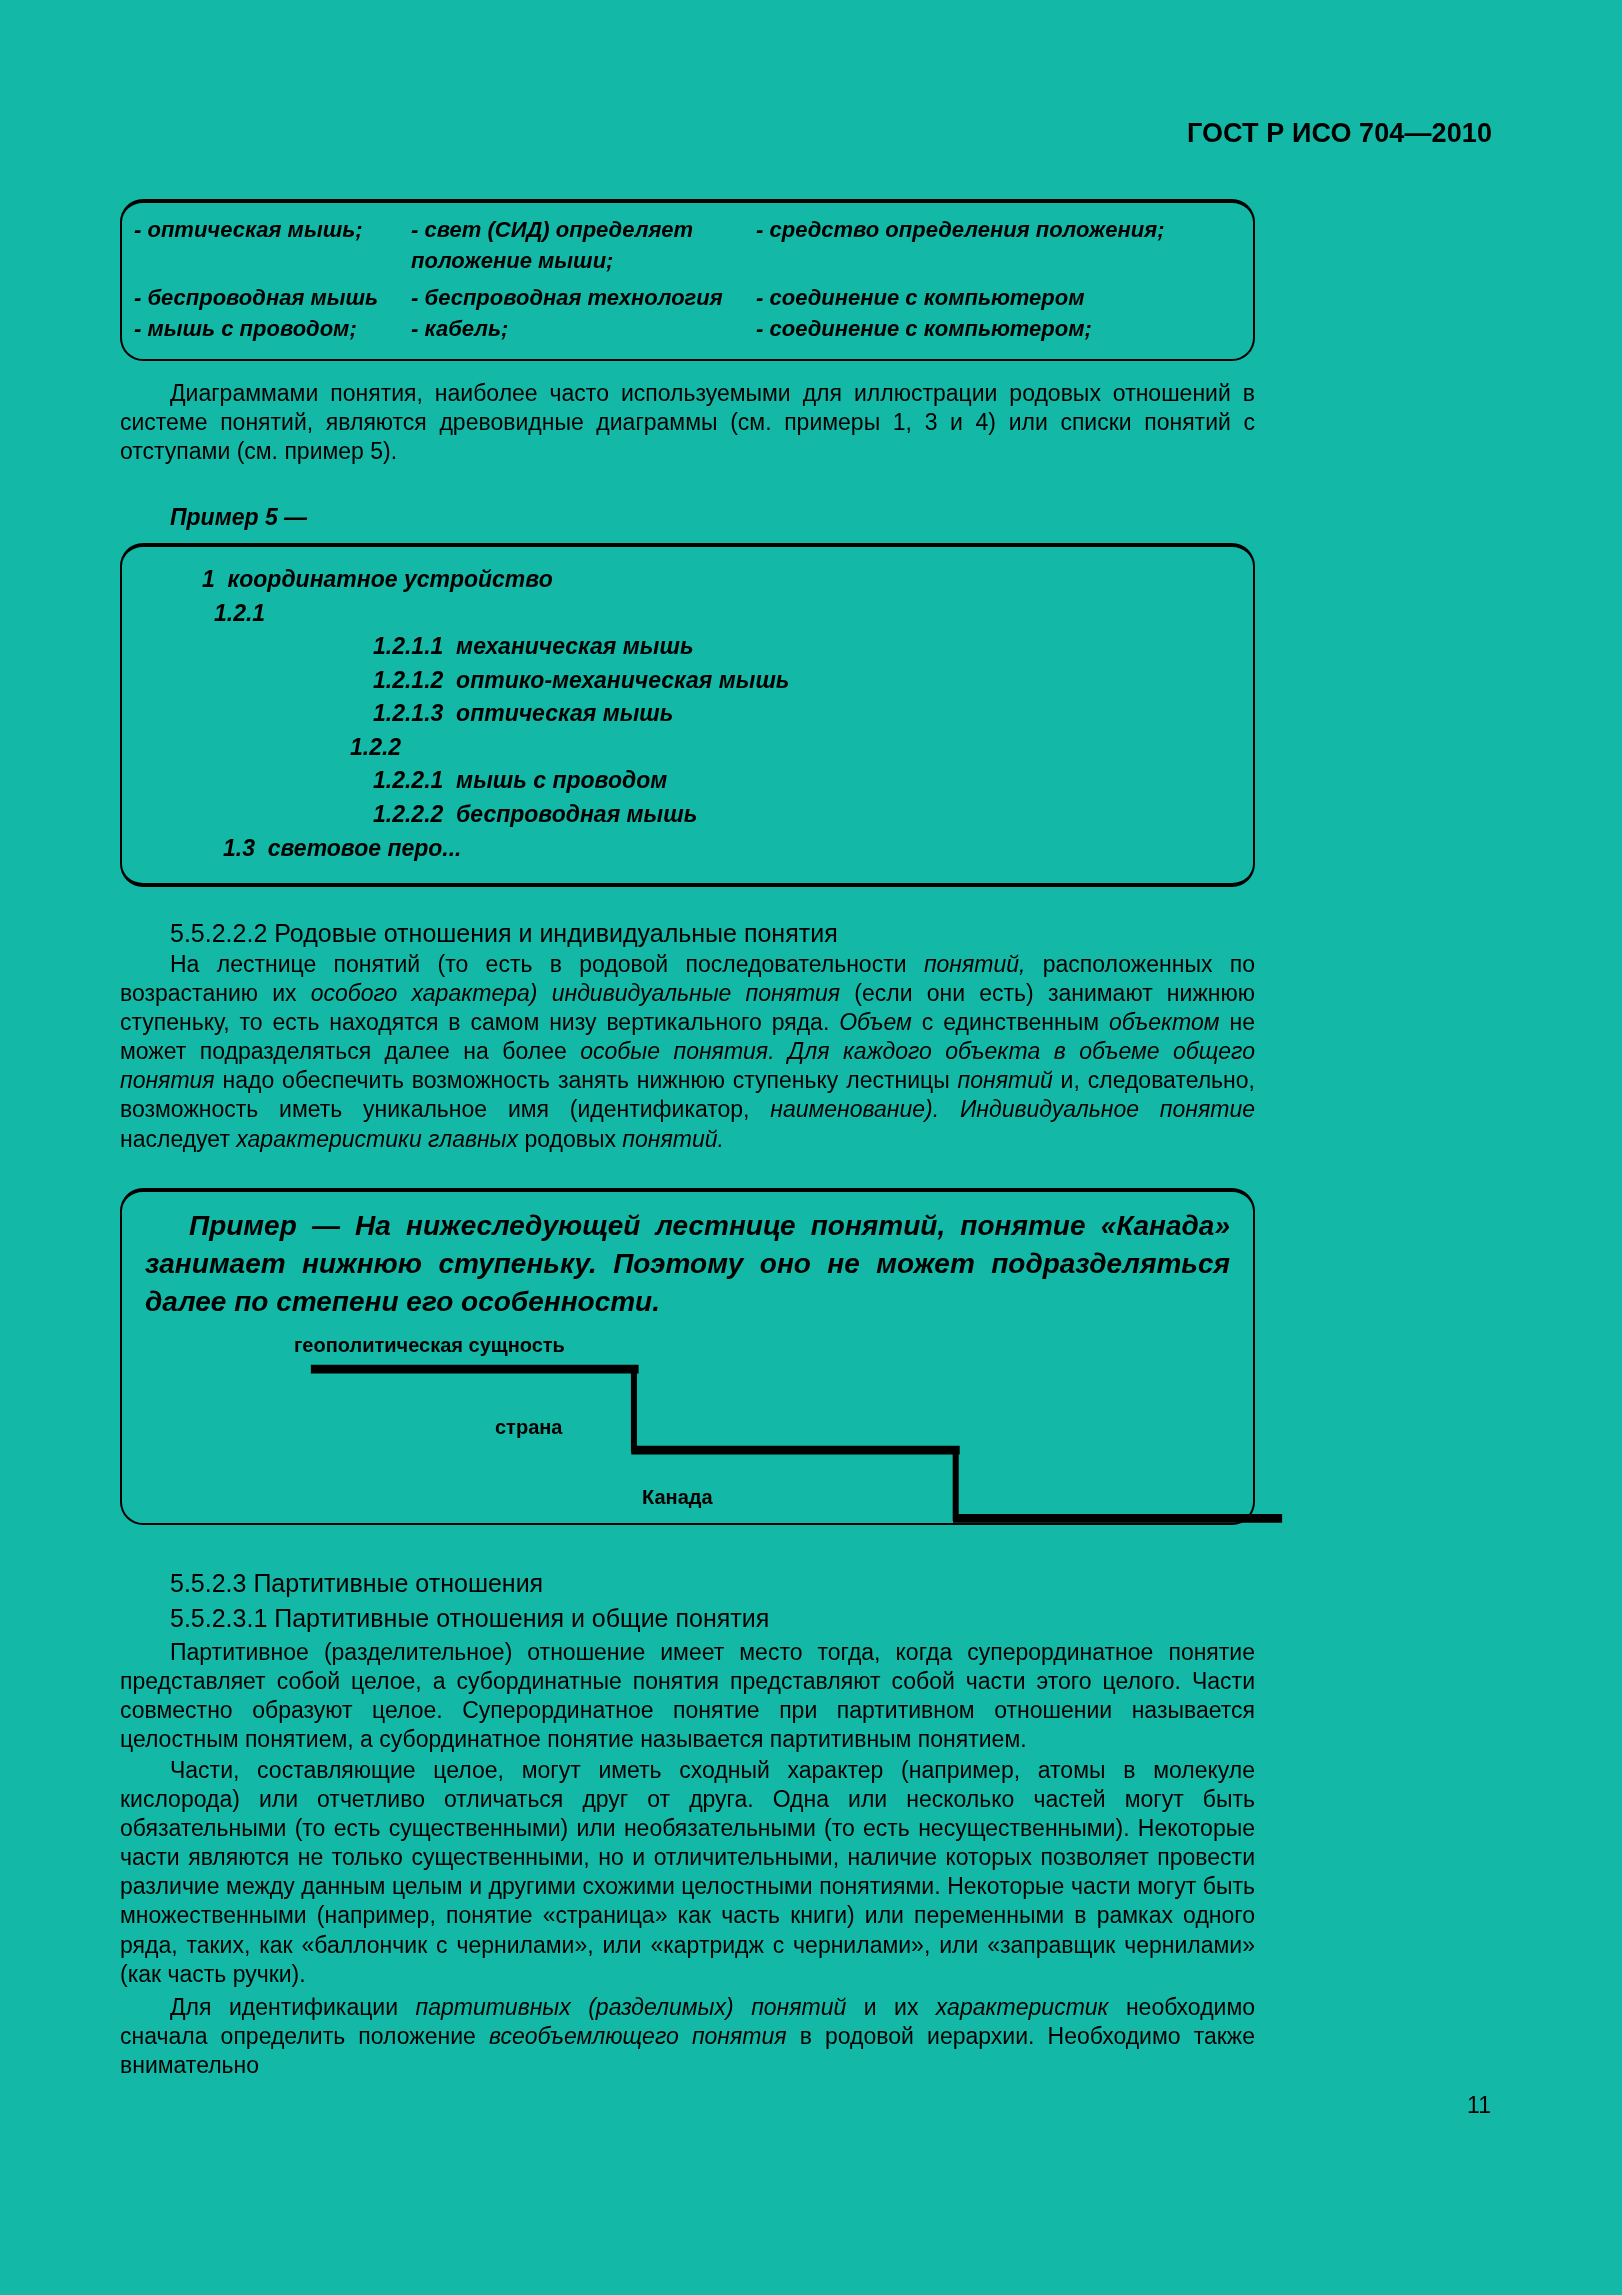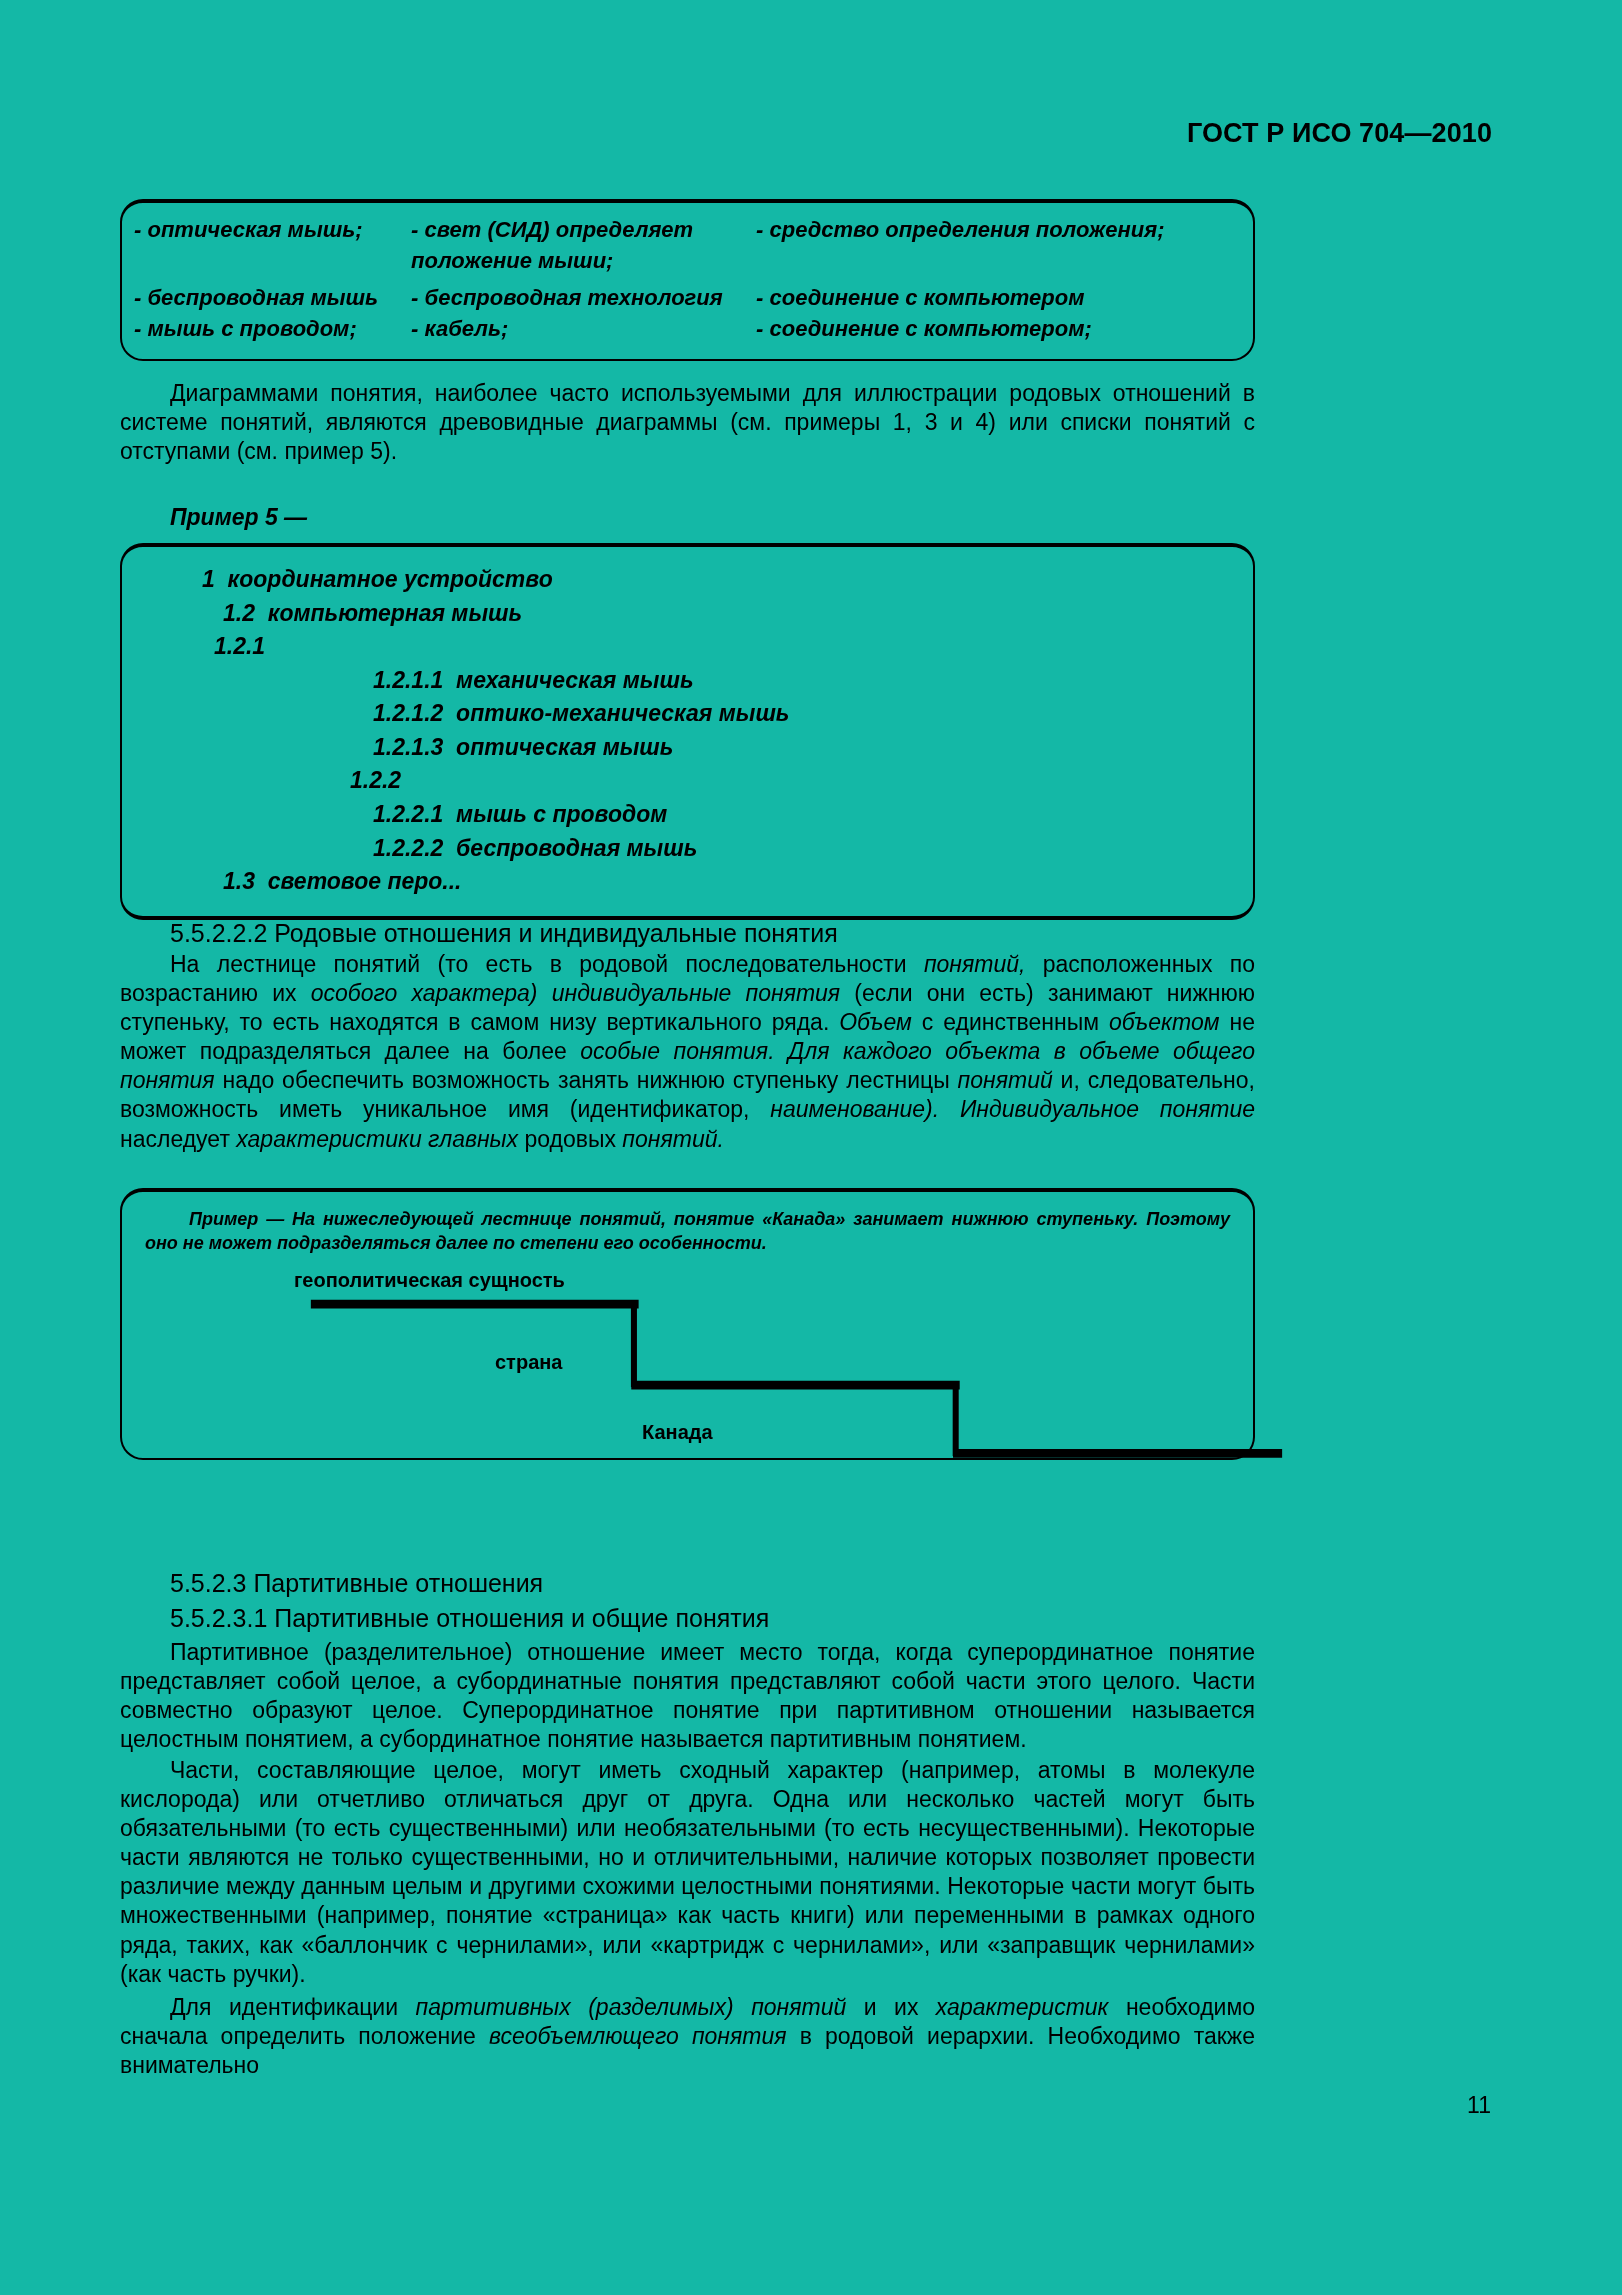--- a/index.html
+++ b/index.html
@@ -107,21 +107,21 @@
   
   .stair-box {
     border: 2.7px solid #000;
     border-top-width: 4.7px;
     box-sizing: border-box;
     padding: 14.7px 23px 0 23px;
   }
   .stair-intro {
     font-style: italic;
     font-weight: bold;
-    font-size: 18px;
+    font-size: 28px;
     line-height: 1.36;
     text-align: justify;
     text-indent: 44px;
     margin: 0 0 4px 0;
   }
   .stair-intro > span { display: inline; }
   .stair-area {
     position: relative;
     height: 198px;
     width: 100%;
@@ -174,21 +174,20 @@
     </div>
   </div>
 
   <p class="body col" style="top: 379px;">Диаграммами понятия, наиболее часто используемыми для иллюстрации родовых отношений в системе понятий, являются древовидные диаграммы (см. примеры 1, 3 и 4) или списки понятий с отступами (см. пример 5).</p>
 
   <div class="col ex-label" style="top: 504px;">Пример 5 —</div>
 
   <div class="col ex-box" style="top: 543px;">
     <div id="ex5-list">
         <div class="ex-line" style="padding-left: 80px;">1  координатное устройство</div>
-        <div class="ex-line" style="padding-left: 101px;">1.2  компьютерная мышь</div>
         <div class="ex-line" style="padding-left: 92px;">1.2.1</div>
         <div class="ex-line" style="padding-left: 251px;">1.2.1.1  механическая мышь</div>
         <div class="ex-line" style="padding-left: 251px;">1.2.1.2  оптико-механическая мышь</div>
         <div class="ex-line" style="padding-left: 251px;">1.2.1.3  оптическая мышь</div>
         <div class="ex-line" style="padding-left: 228px;">1.2.2</div>
         <div class="ex-line" style="padding-left: 251px;">1.2.2.1  мышь с проводом</div>
         <div class="ex-line" style="padding-left: 251px;">1.2.2.2  беспроводная мышь</div>
         <div class="ex-line" style="padding-left: 101px;">1.3  световое перо...</div>
       </div>
   </div>

